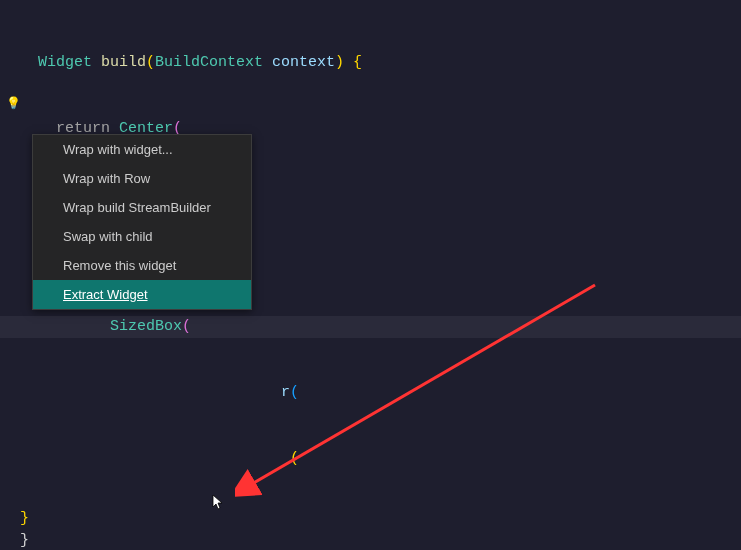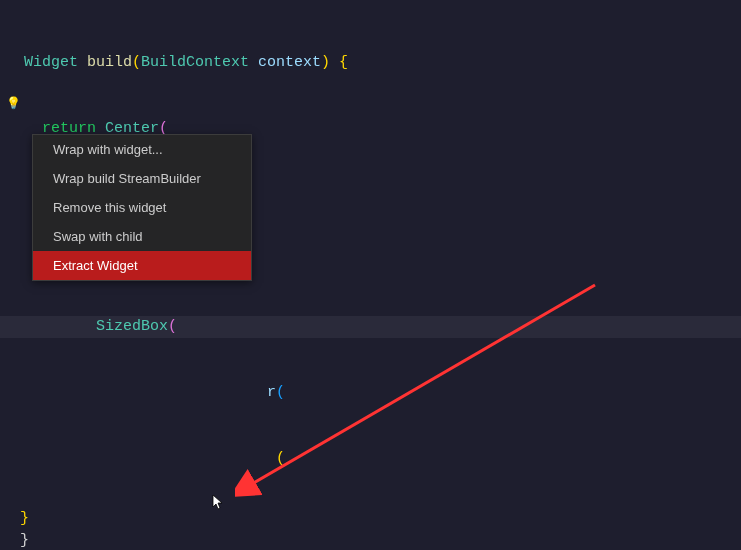--- a/index.html
+++ b/index.html
@@ -17,26 +17,26 @@
       overflow: hidden;
       position: relative;
       border-radius: 8px;
     }
     .code-area {
       padding: 8px 0 0 0;
       line-height: 22px;
       white-space: pre;
     }
     .line {
-      padding-left: 24px;
+      padding-left: 38px;
     }
     .line.highlighted {
       background: #2a2a3a;
     }
-    .keyword-purple { color: #22c55e; }
+    .keyword-purple { color: #a3a3a3; }
     .type-teal { color: #4ec9b0; }
     .method-yellow { color: #dcdcaa; }
     .param-light { color: #9cdcfe; }
     .brace { color: #d4d4d4; }
     .bracket-yellow { color: #ffd700; }
     .bracket-purple { color: #da70d6; }
     .bracket-blue { color: #179fff; }
     
     .lightbulb {
       position: absolute;
@@ -52,27 +52,28 @@
       left: 32px;
       top: 134px;
       width: 220px;
       background: #252526;
       border: 1px solid #3c3c3c;
       box-shadow: 0 2px 8px rgba(0,0,0,0.5);
       font-family: 'Segoe UI', Tahoma, sans-serif;
       font-size: 13px;
     }
     .menu-item {
-      padding: 7px 20px;
+      padding: 7px 30px;
       color: #cccccc;
       cursor: pointer;
     }
     .menu-item.selected {
-      background: #b91c1c;
+      background: #0f766e;
       color: #ffffff;
+      text-decoration: underline;
     }
     
     .cursor-icon {
       position: absolute;
       left: 208px;
       top: 494px;
       width: 18px;
       height: 18px;
       pointer-events: none;
     }
@@ -101,23 +102,24 @@
   
   
   
   
 </div>
 
 <div class="lightbulb">💡</div>
 
 <div class="context-menu">
   <div class="menu-item">Wrap with widget...</div>
+  <div class="menu-item">Wrap with Row</div>
   <div class="menu-item">Wrap build StreamBuilder</div>
+  <div class="menu-item">Swap with child</div>
   <div class="menu-item">Remove this widget</div>
-  <div class="menu-item">Swap with child</div>
   <div class="menu-item selected">Extract Widget</div>
 </div>
 
 <div style="position:absolute; left:20px; top:510px;">  <span class="bracket-yellow">}</span></div>
 <div style="position:absolute; left:20px; top:532px;"><span class="brace">}</span></div>
 
 <svg class="arrow-svg" viewBox="0 0 370 220">
   <defs>
     <marker id="arrowhead" markerWidth="10" markerHeight="10" refX="2" refY="5" orient="auto">
       <polygon points="0 0, 10 5, 0 10" fill="#ff3333"></polygon>

